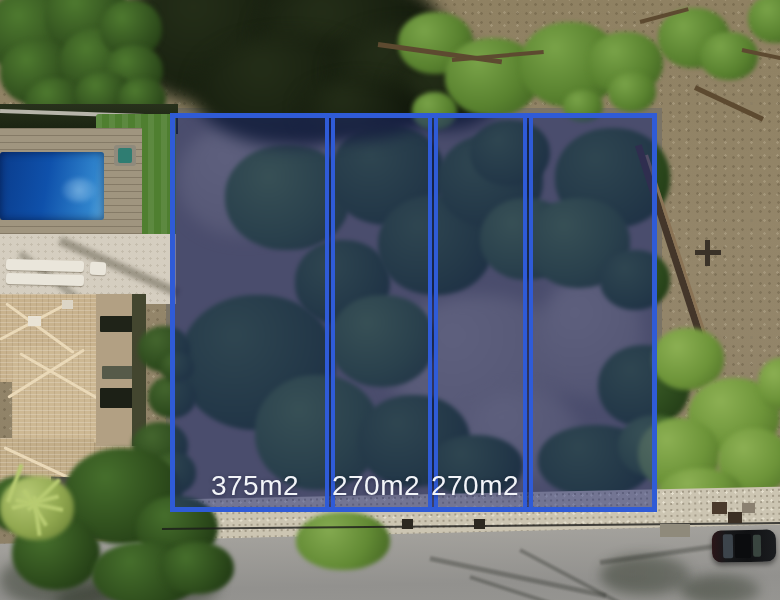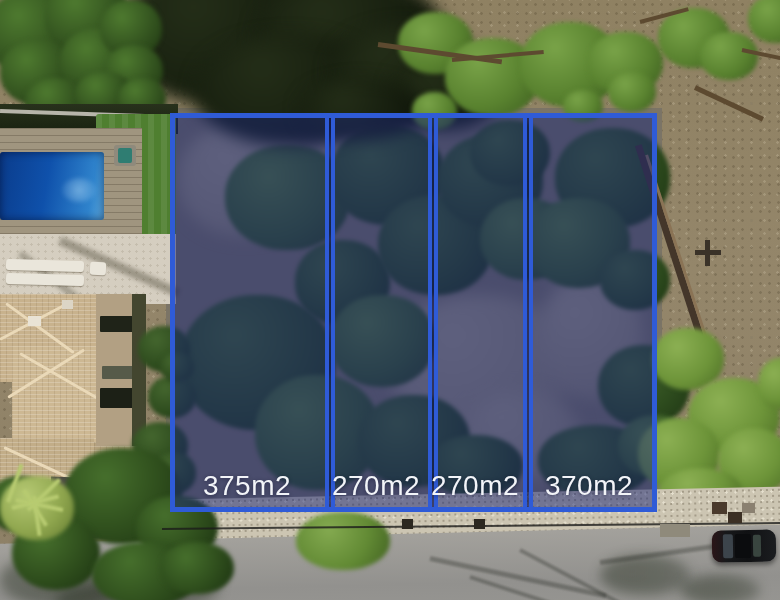--- a/index.html
+++ b/index.html
@@ -241,19 +241,18 @@
   <div class="car">
     <div class="glass" style="left:11px;top:4px;width:10px;height:24px;background:#3c444b;"></div>
     <div class="glass" style="left:23px;top:4px;width:16px;height:24px;background:#0b0c0e;"></div>
     <div class="glass" style="left:41px;top:5px;width:8px;height:22px;background:#39453f;"></div>
   </div>
 
   <div class="overlay">
     <div class="divider" style="left:150px;"></div>
     <div class="divider" style="left:253px;"></div>
     <div class="divider" style="left:348px;"></div>
-    <div class="plot-label" style="left:72px;">375m2</div>
+    <div class="plot-label" style="left:80px;">375m2</div>
     <div class="plot-label" style="left:201px;">270m2</div>
     <div class="plot-label" style="left:300px;">270m2</div>
-    <div class="plot-label" style="left:414px;">370m2</div>
   </div>
 
 </div>
 
 </body></html>

